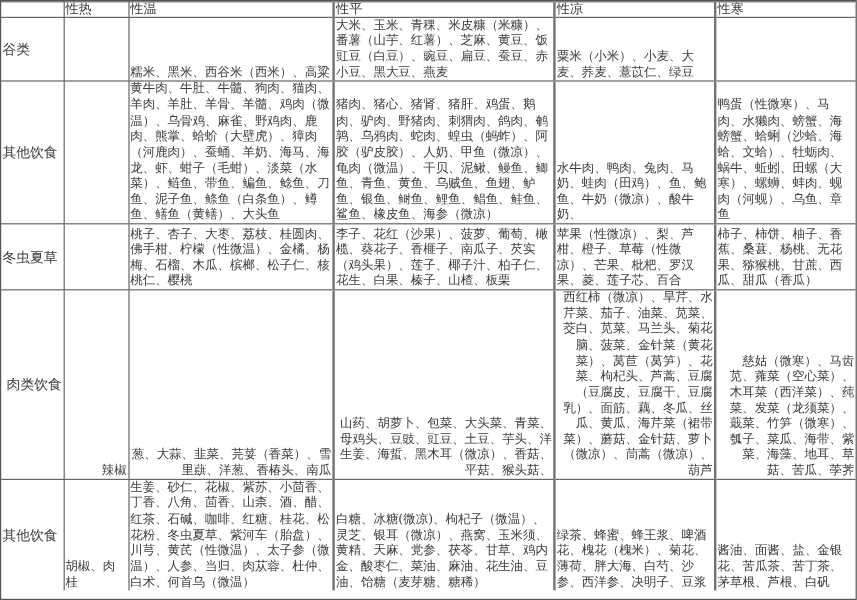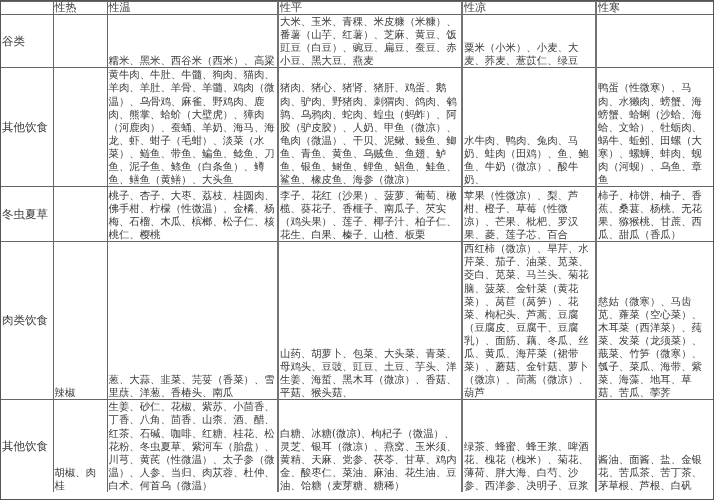--- a/index.html
+++ b/index.html
@@ -7,21 +7,21 @@
   .sheet { position:relative; width:712px; height:498px; border:1px solid #555; }
   .title { height:32px; line-height:34px; text-align:center; font-size:25px; font-weight:bold; color:#111; border-bottom:1px solid #555; letter-spacing:1px; font-family:"DejaVu Sans","Liberation Sans",sans-serif; }
   table { border-collapse:collapse; width:712px; table-layout:fixed; }
   td { border:1px solid #666; padding:0 1px; font-size:10.4px; line-height:13.1px; vertical-align:bottom; overflow:hidden; word-break:break-all; color:#3a3a3a; }
   td.thick-l { border-left:2px solid #737373; }
   tr.head td { height:12px; vertical-align:bottom; font-size:11px; line-height:12px; }
   td.cat { vertical-align:middle; font-size:11.5px; }
   tr.r1 td { height:51px; }
   tr.r2 td { height:114px; }
   tr.r3 td { height:54px; }
-  tr.r4 td { height:139px; }
+  tr.r4 td { height:139px;text-align:right; }
   tr.r5 td { height:90px; }
   td:first-child { border-left:none; }
   td:last-child { border-right:none; }
   tr:last-child td { border-bottom:none; }
 </style>
 </head>
 <body>
 
 <div class="sheet">
   <table>

